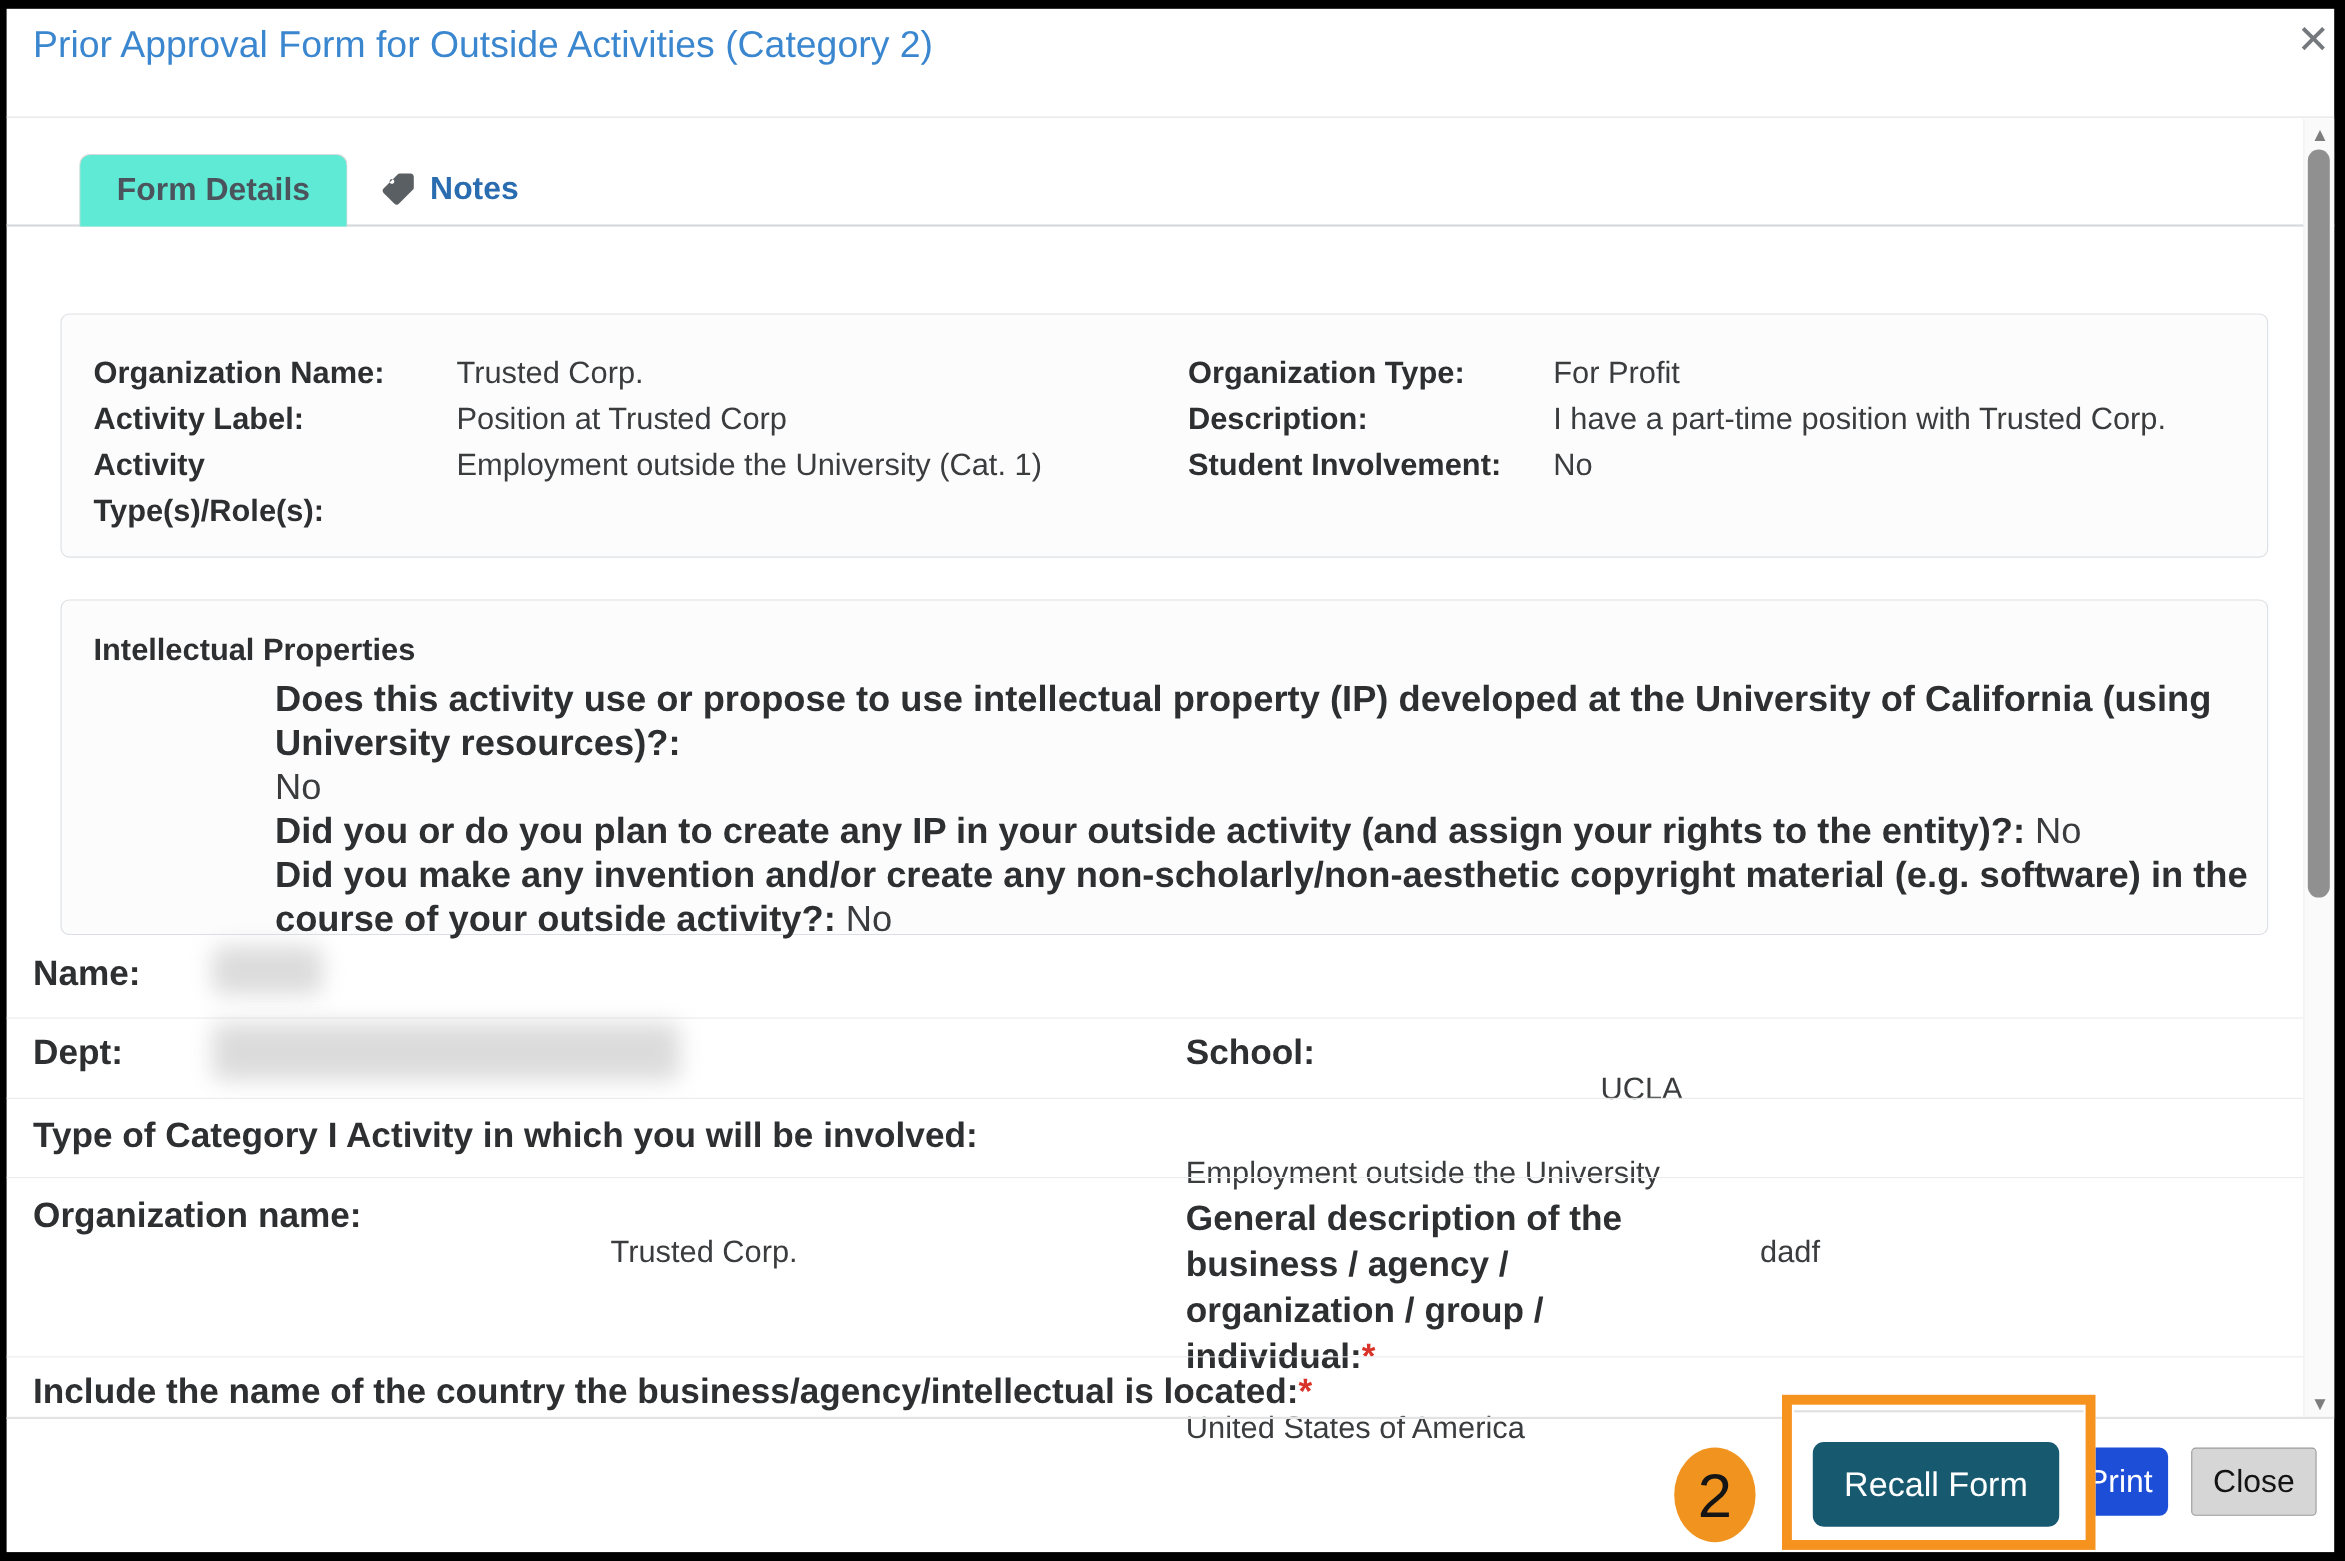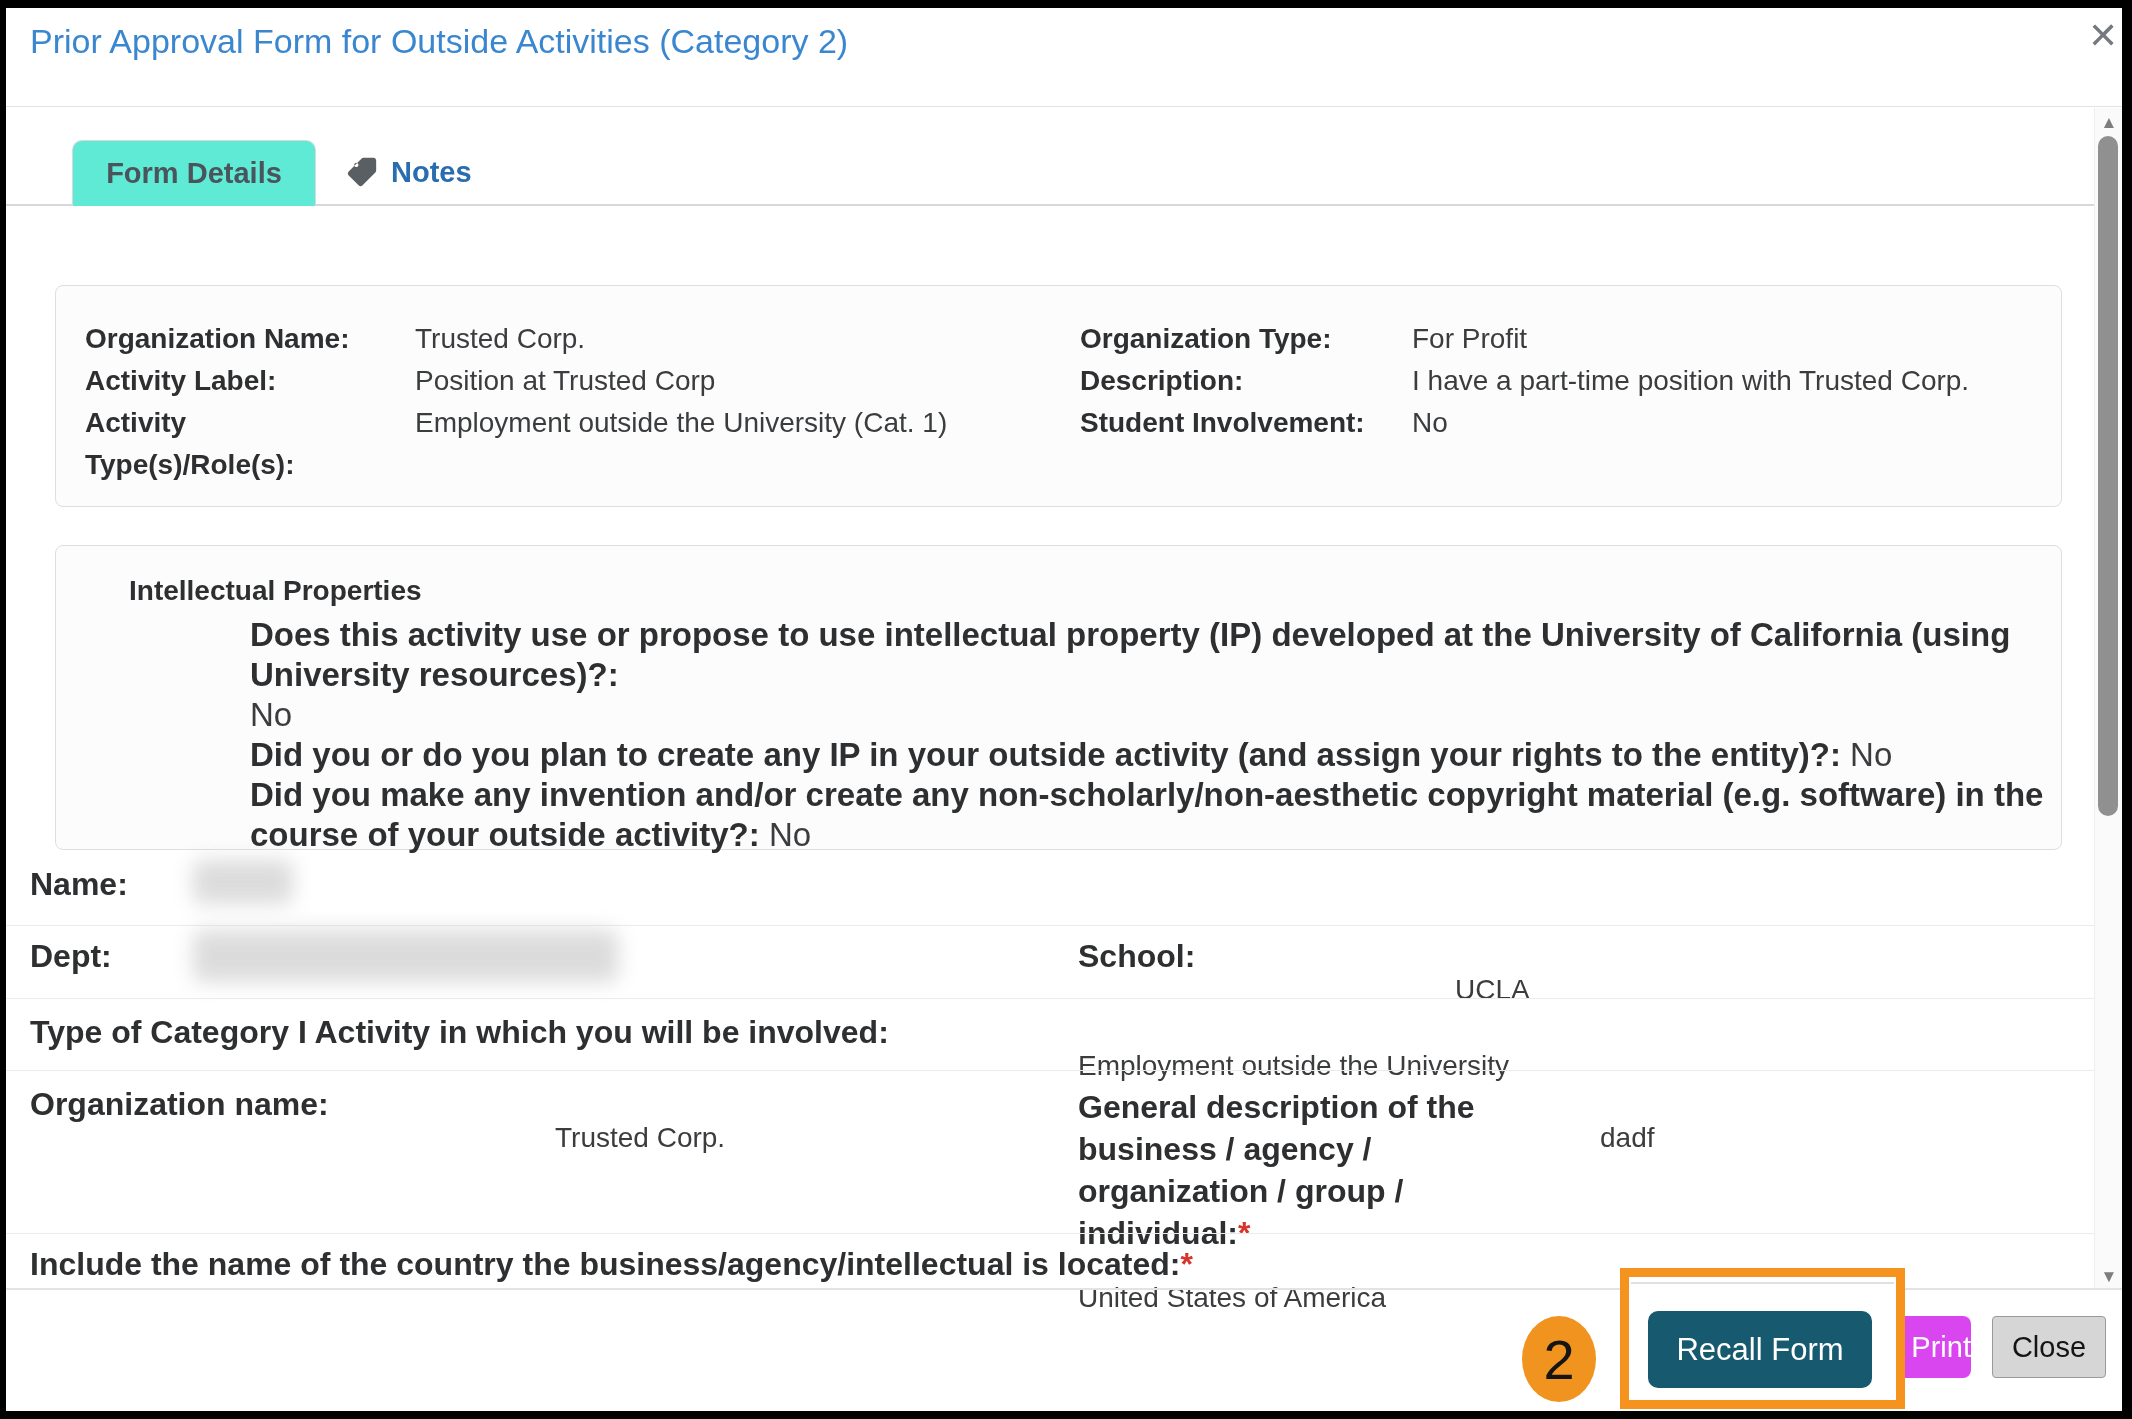--- a/index.html
+++ b/index.html
@@ -23,43 +23,43 @@
   .tab-notes .label { font-size: 29px; font-weight: bold; color: #2a6cb0; }
   .tag-icon { width: 34px; height: 34px; }
 
   
   .box { position: absolute; left: 55px; width: 2007px; background: #fcfcfd; border: 1px solid #dbdfe3; border-radius: 8px; }
   .box.summary { top: 285px; height: 222px; }
   .box.ip { top: 545px; height: 305px; }
   .summary-grid { position: absolute; left: 85px; top: 318px; width: 1950px; display: grid;
                   grid-template-columns: 330px 665px 332px 1fr; font-size: 28px; line-height: 42px; color: #3a3c3e; z-index: 1; }
   .summary-grid .lbl { font-weight: bold; color: #2d2f31; padding-right: 20px; }
-  .ip-heading { position: absolute; left: 85px; top: 575px; font-size: 28px; font-weight: bold; color: #2d2f31; z-index: 1; margin-left: 44px; }
+  .ip-heading { position: absolute; left: 85px; top: 575px; font-size: 28px; font-weight: bold; color: #2d2f31; z-index: 1; }
   .ip-questions { position: absolute; left: 250px; top: 615px; width: 1810px; font-size: 33px; line-height: 40px; color: #3a3c3e; z-index: 1; }
   .ip-questions .q { font-weight: bold; color: #2d2f31; }
 
   
   .lblb { position: absolute; font-size: 32px; font-weight: bold; color: #2d2f31; }
   .val  { position: absolute; font-size: 28px; color: #3a3c3e; margin-top: 36px; }
   .req  { color: #d9342b; }
   .row-div { position: absolute; left: 6px; width: 2088px; height: 1px; background: #ebebeb; }
   .blur-blob { position: absolute; background: #c4c4c4; border-radius: 8px; filter: blur(10px); opacity: .6; }
 
   
   .sb-track { position: absolute; left: 2094px; top: 108px; width: 28px; height: 1180px; background: #fafafa; border-left: 1px solid #efefef; }
   .sb-arrow { position: absolute; left: 2096px; width: 26px; font-size: 17px; color: #7d7d7d; text-align: center; line-height: 1; cursor: pointer; }
   .sb-up { top: 114px; }
   .sb-down { top: 1268px; }
   .sb-thumb { position: absolute; left: 2098px; top: 136px; width: 20px; height: 680px; background: #909090; border-radius: 10px; cursor: pointer; }
 
   
   .footer-divider { position: absolute; left: 6px; top: 1288px; width: 2116px; height: 2px; background: #e3e3e3; }
   .btn { display: flex; align-items: center; justify-content: center; cursor: pointer; }
-  .btn-print { position: absolute; left: 1845px; top: 1316px; width: 126px; height: 62px; background: #d946ef; color: #fff;
-               font-size: 29px; border-radius: 8px; justify-content: flex-end; z-index: 1; }
+  .btn-print { position: absolute; left: 1845px; top: 1316px; width: 126px; height: 62px; background: #1d4ed8; color: #fff;
+               font-size: 29px; border-radius: 8px; justify-content: flex-end; padding-right: 14px; z-index: 1; }
   .btn-close { position: absolute; left: 1992px; top: 1316px; width: 114px; height: 62px; background: #d6d6d6; color: #141414;
                font-size: 29px; border: 1px solid #9a9a9a; border-radius: 4px; z-index: 1; }
   .hl-box { position: absolute; left: 1620px; top: 1268px; width: 285px; height: 141px; background: #fff;
             border: 9px solid #f6921e; z-index: 3; }
   .hl-box .inner-line { position: absolute; left: 2px; right: 2px; top: 5px; height: 2px; background: #e0e0e0; }
   .btn-recall { position: absolute; left: 1648px; top: 1311px; width: 224px; height: 77px; background: #175a70; color: #fff;
                 font-size: 31px; border-radius: 10px; z-index: 4; }
   .step-circle { position: absolute; left: 1522px; top: 1316px; width: 74px; height: 86px; border-radius: 50%;
                  background: #f0941f; color: #151515; font-size: 56px; display: flex; align-items: center; justify-content: center; z-index: 4; }
 </style>

